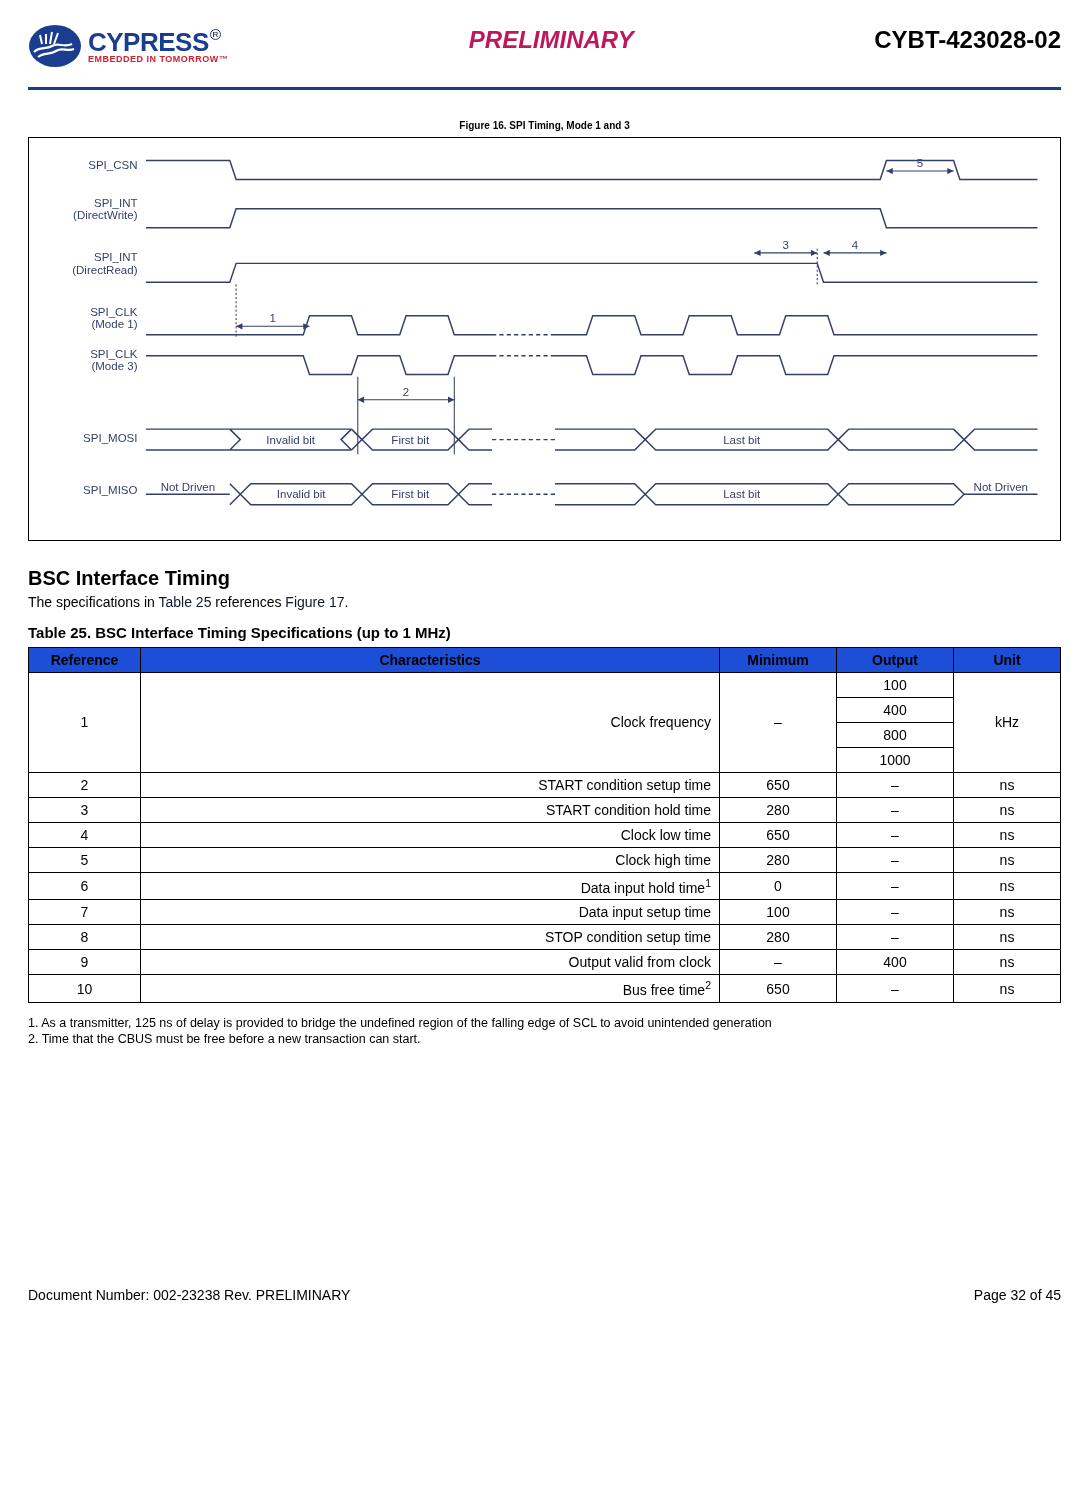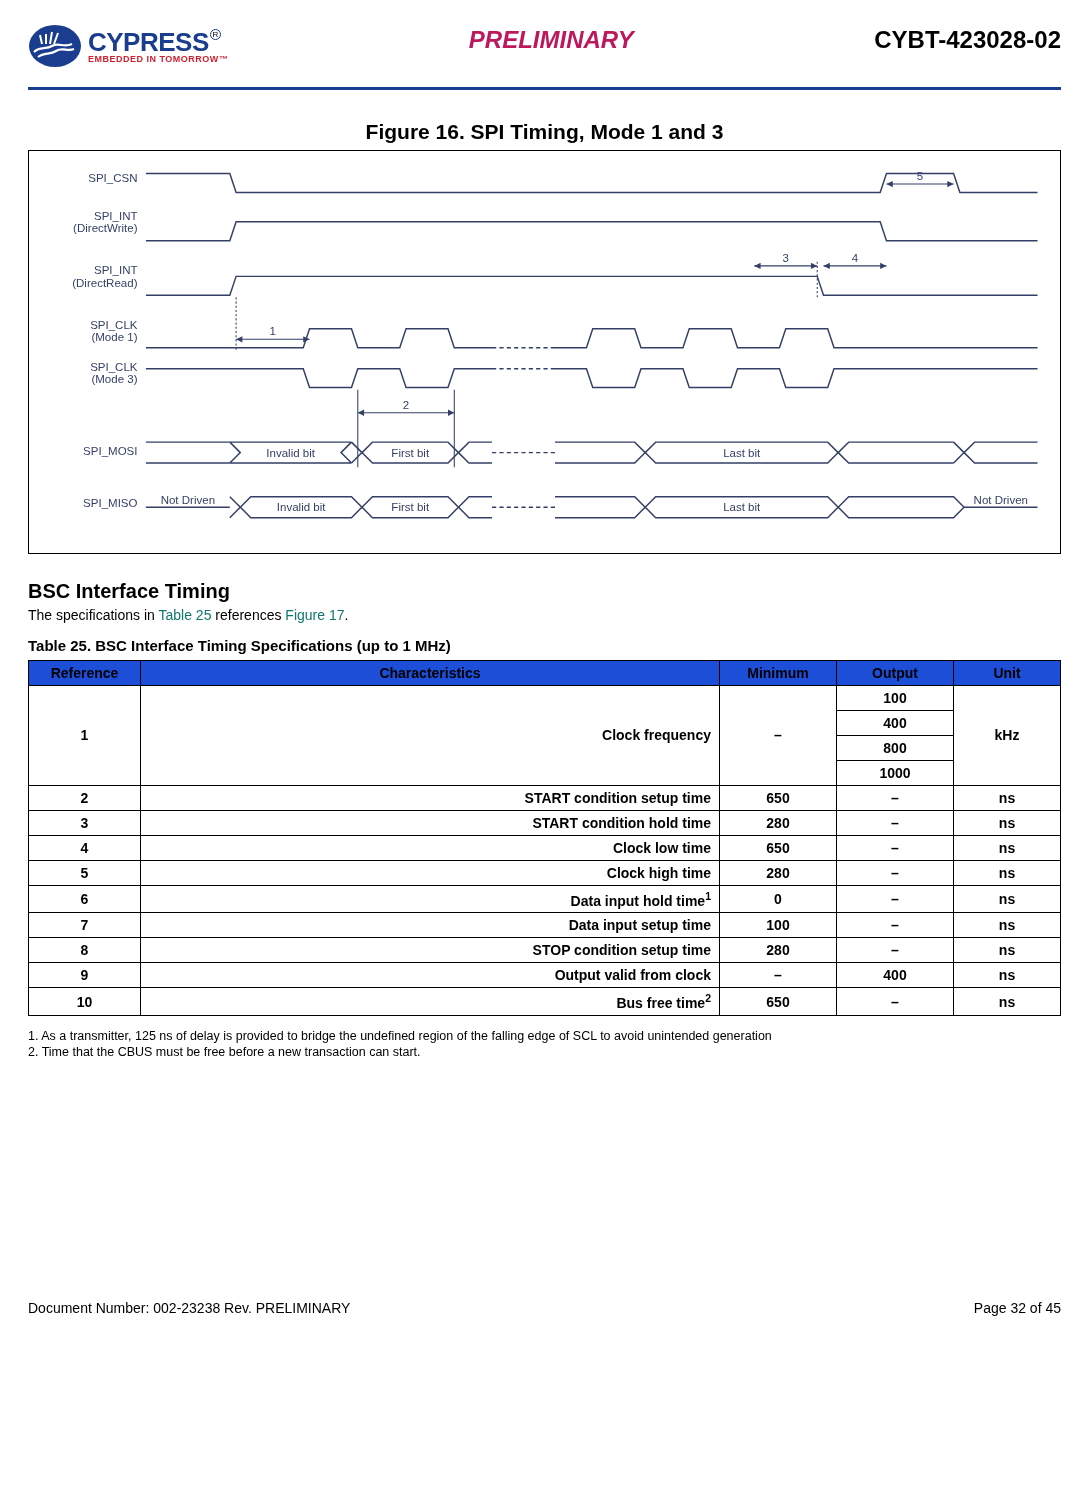--- a/index.html
+++ b/index.html
@@ -66,57 +66,56 @@
     margin-top: 2px;
   }
   .partnum {
     font-weight: 900;
     font-size: 24px;
     margin-top: 2px;
   }
   .fig-title {
     text-align: center;
     font-weight: bold;
-    font-size: 21px;
+    font-size: 10px;
     margin: 10px 0 6px;
   }
   .diagram-box {
     border: 1.5px solid #000;
     padding: 10px 12px 14px 12px;
     margin-bottom: 24px;
   }
   .diagram-box svg {
     display:block;
     width:100%;
   }
   .section-h {
     font-weight: bold;
     font-size: 20px;
     margin: 26px 0 4px;
   }
   .body-text {
     font-size: 14px;
     margin: 0 0 14px;
   }
-  .xref { color: #0f766e; }
+  .xref { color: #0f172a; }
   .table-caption {
     font-weight: bold;
     font-size: 15px;
     margin: 8px 0 6px;
   }
   table.spec {
     border-collapse: collapse;
     width: 100%;
     font-size: 14px;
   }
   table.spec th, table.spec td {
     border: 1px solid #000;
     padding: 4px 8px;
     vertical-align: middle;
-    font-weight: bold;
   }
   table.spec th {
     background: #1d4ed8;
     font-weight: bold;
     text-align: center;
   }
   table.spec td.center { text-align: center; }
   table.spec td.left { text-align: right; }
   .col-ref { width: 95px; }
   .col-min { width: 100px; }

